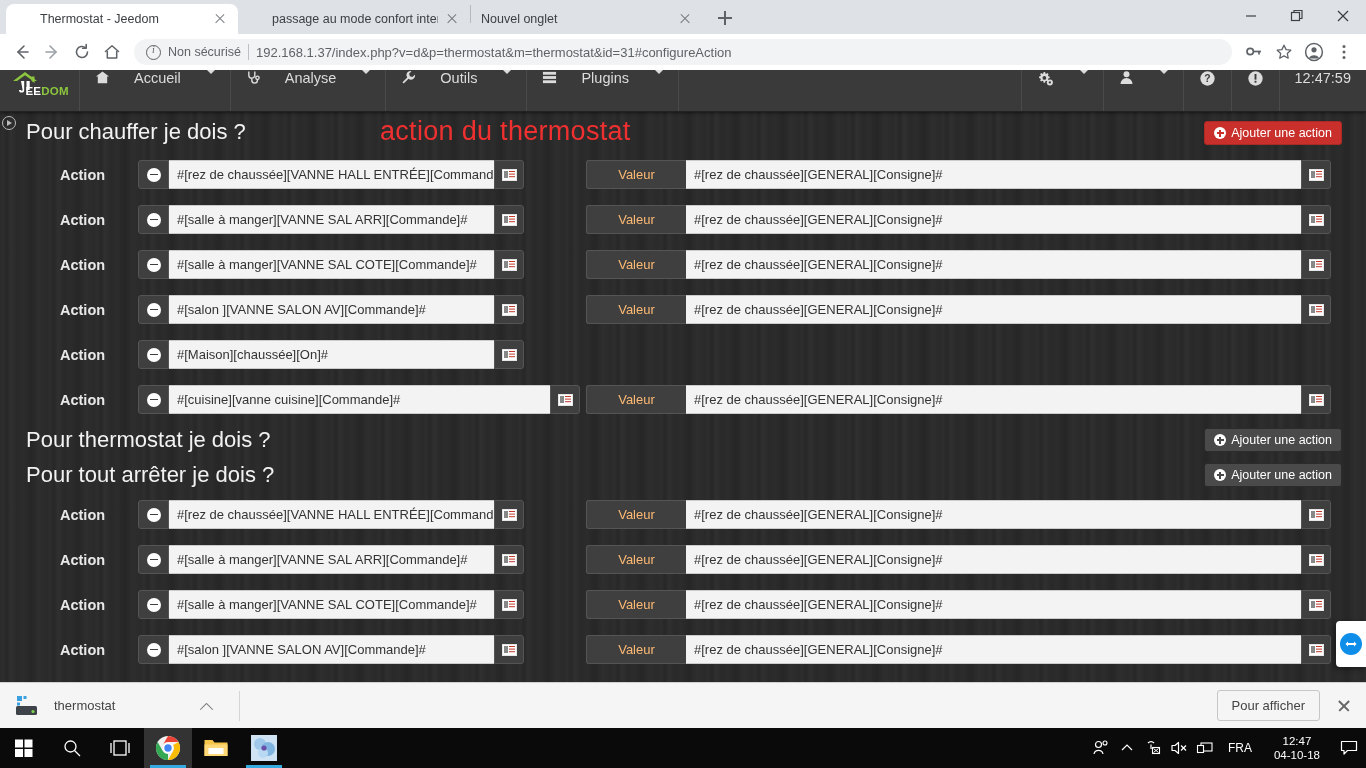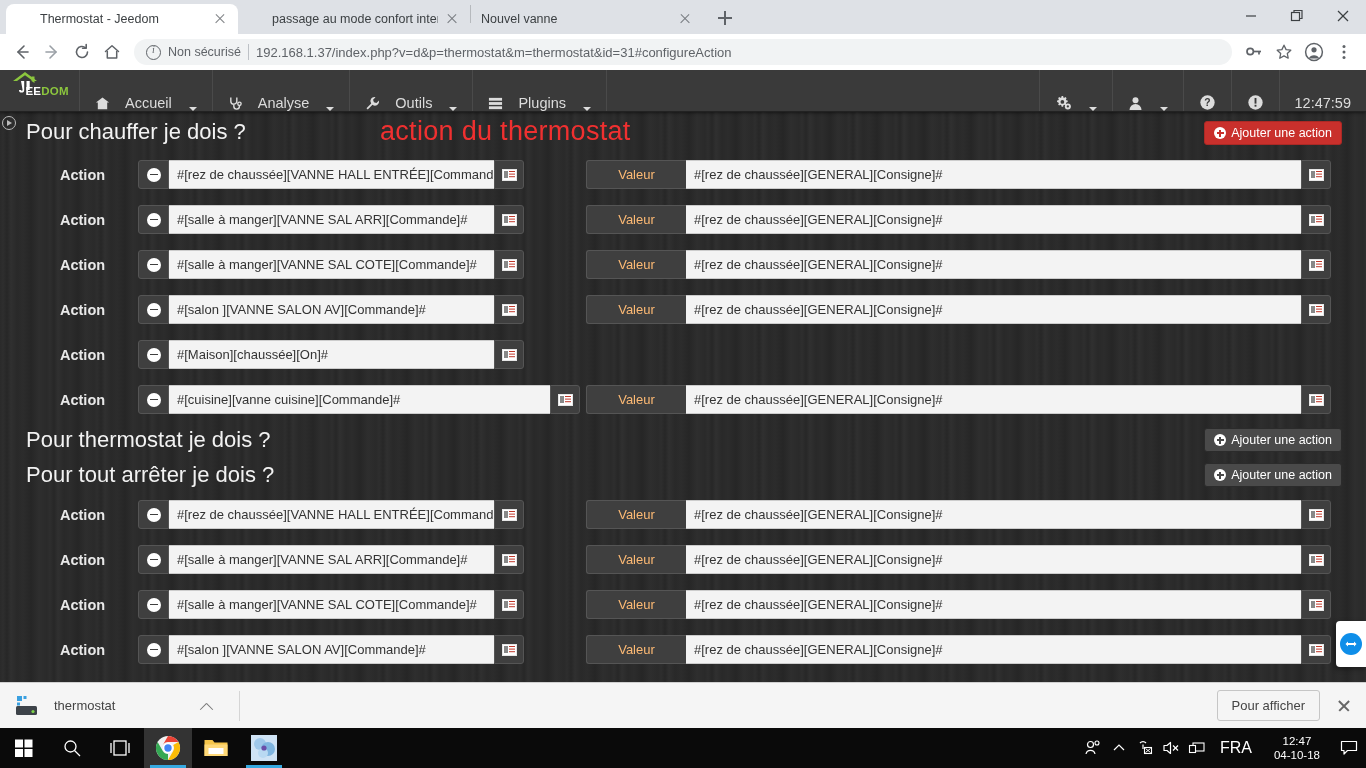--- a/index.html
+++ b/index.html
@@ -130,21 +130,21 @@
     position: absolute; left: 8px; top: 1px; width: 26px; height: 26px;
   }
   .brand-text {
     position: absolute; left: 22px; bottom: 3px;
     font-size: 11.5px; font-weight: bold; letter-spacing: .2px;
   }
   .brand-text .e { color: #fff; }
   .brand-text .d { color: #8cc63e; }
 
   .navitem {
-    display: flex; align-items: flex-end; gap: 15px;
+    display: flex; align-items: flex-start; gap: 24px;
     padding: 0 15px; color: #dcdcdc; font-size: 14.5px;
     border-right: 1px solid #4a4a4a;
   }
   .caret {
     width: 0; height: 0; border-left: 4px solid transparent;
     border-right: 4px solid transparent; border-top: 4px solid #dcdcdc;
     margin-left: 2px;
   }
   .nav-right { margin-left: auto; display: flex; align-items: stretch; }
   .nav-right .navitem { border-right: none; border-left: 1px solid #4a4a4a; }
@@ -299,21 +299,21 @@
     width: 48px; height: 40px; display: flex; align-items: center; justify-content: center;
     position: relative;
   }
   .tb-btn.app { width: 48px; }
   .tb-btn.active-app { background: #333; }
   .tb-underline {
     position: absolute; bottom: 0; left: 6px; right: 6px; height: 3px; background: #36a9e1;
   }
   .tray { margin-left: auto; display: flex; align-items: center; height: 40px; }
   .tray-icon { width: 26px; height: 40px; display: flex; align-items: center; justify-content: center; }
-  .tray-lang { color: #fff; font-size: 16px; padding: 0 10px; }
+  .tray-lang { color: #fff; font-size: 12px; padding: 0 10px; }
   .tray-clock {
     color: #fff; font-size: 11.5px; line-height: 14px; text-align: center;
     padding: 0 12px;
   }
   .tray-notif { width: 34px; height: 40px; display:flex; align-items:center; justify-content:center; }
 
   
   .tvwidget {
     position: absolute; right: 0; top: 621px;
     width: 30px; height: 46px; background: #fff;
@@ -345,21 +345,21 @@
       <span class="tab-favicon">
         <span class="jeedom-fav"></span>
       </span>
       <span class="tab-title">passage au mode confort intemp</span>
       <span class="tab-close"></span>
     </div>
 
     <div class="tab-sep"></div>
 
     <div class="tab inactive t3">
-      <span class="tab-title">Nouvel vanne</span>
+      <span class="tab-title">Nouvel onglet</span>
       <span class="tab-close"></span>
     </div>
 
     <div class="newtab"></div>
 
     <div class="winctrls">
       <div class="winbtn">
         <svg width="12" height="12">
             <line x1="1" y1="6" x2="11" y2="6" stroke="#3c4043" stroke-width="1.2"></line>
           </svg>

